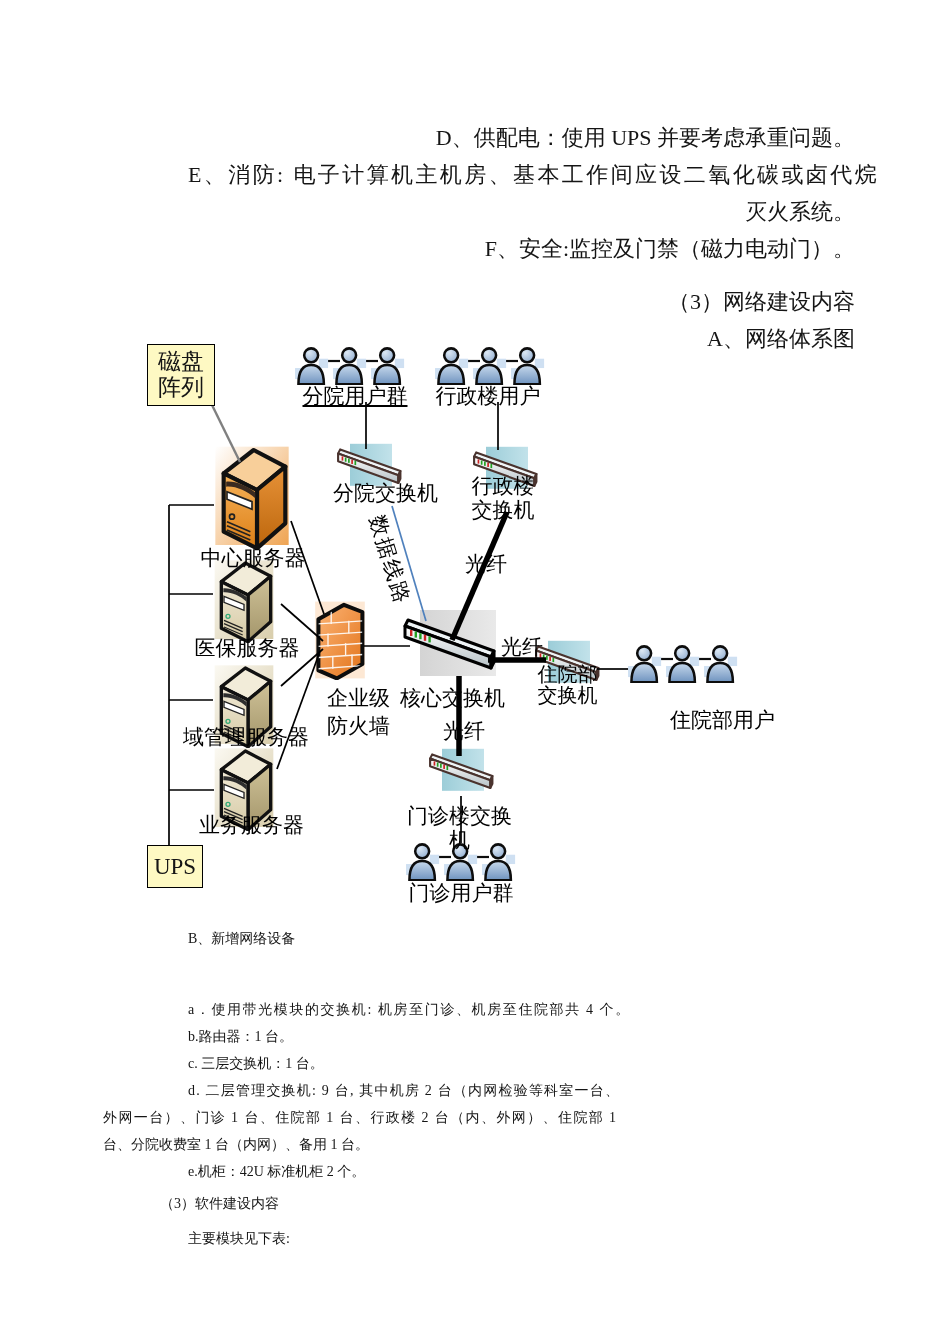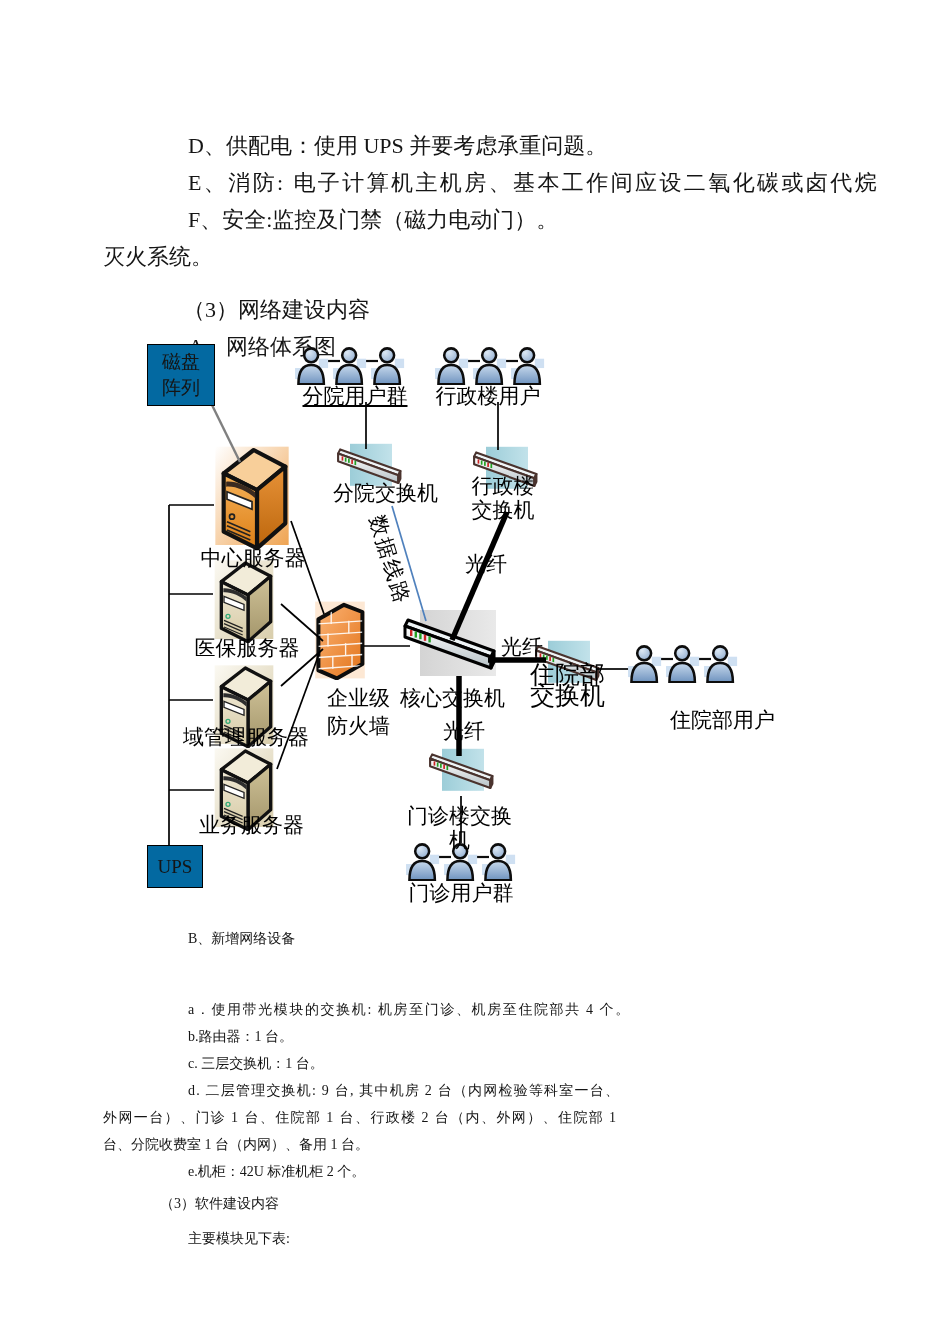--- a/index.html
+++ b/index.html
@@ -2,57 +2,57 @@
 <html><head>
 <meta charset="utf-8">
 <style>
   html,body{margin:0;padding:0;background:#e8e8e8;}
   .page{
     position:relative;width:950px;height:1344px;margin:0 auto;background:#ffffff;
     font-family:"Liberation Serif","DejaVu Serif",serif;color:#151515;overflow:hidden;
   }
   
   .textblock{position:absolute;left:103px;width:752px;}
-  .tb-top{top:127px;}
+  .tb-top{top:119px;text-align:right;}
   .tb-top .line{font-size:22px;line-height:37px;white-space:nowrap;}
   .tb-bot{top:925px;}
   .tb-bot .line{font-size:14px;line-height:27px;white-space:nowrap;}
   .indent{padding-left:85px;}
   .indent-p{padding-left:57px;}
   .mt6{margin-top:6px;}
   .mt5{margin-top:5px;}
   .mt8{margin-top:8px;}
   .sp24{letter-spacing:2.4px;}
   .sp16{letter-spacing:1.6px;margin-top:44px;}
   .sp12{letter-spacing:1.2px;}
   .sp14{letter-spacing:1.4px;}
   
   .diagram-svg{position:absolute;left:0;top:0;width:950px;height:1344px;pointer-events:none;}
   .dlabel{
     position:absolute;font-size:21px;line-height:24px;text-align:center;
     white-space:pre-line;color:#000;
   }
-  .dlabel.small{font-size:25px;line-height:21px;text-align:center;}
+  .dlabel.small{font-size:20px;line-height:21px;text-align:center;}
   .nodebox{
-    position:absolute;border:1.6px solid #000;background:#0369a1;
+    position:absolute;border:1.6px solid #000;background:#fef9c3;
     display:flex;align-items:center;justify-content:center;
-    font-size:19px;line-height:26px;white-space:pre-line;
+    font-size:23px;line-height:26px;white-space:pre-line;
   }
   .rot{transform:rotate(73deg);transform-origin:center center;letter-spacing:2px;}
 </style>
 </head>
 <body>
 
 <div class="page">
 
   <div class="textblock tb-top">
     <div class="line indent">D、供配电：使用 UPS 并要考虑承重问题。</div>
     <div class="line indent sp24">E、消防: 电子计算机主机房、基本工作间应设二氧化碳或卤代烷</div>
+    <div class="line">灭火系统。</div>
     <div class="line indent">F、安全:监控及门禁（磁力电动门）。</div>
-    <div class="line">灭火系统。</div>
     <div class="line indent-p" style="padding-left:80px;margin-top:16px;">（3）网络建设内容</div>
     <div class="line indent">A、网络体系图</div>
   </div>
 
   <svg class="diagram-svg" viewBox="0 0 950 1344" xmlns="http://www.w3.org/2000/svg">
     <defs>
       <linearGradient id="washOr" x1="0" y1="0" x2="1" y2="1">
         <stop offset="0" stop-color="#ffffff"></stop>
           <stop offset="1" stop-color="#efa452"></stop>
       </linearGradient>

